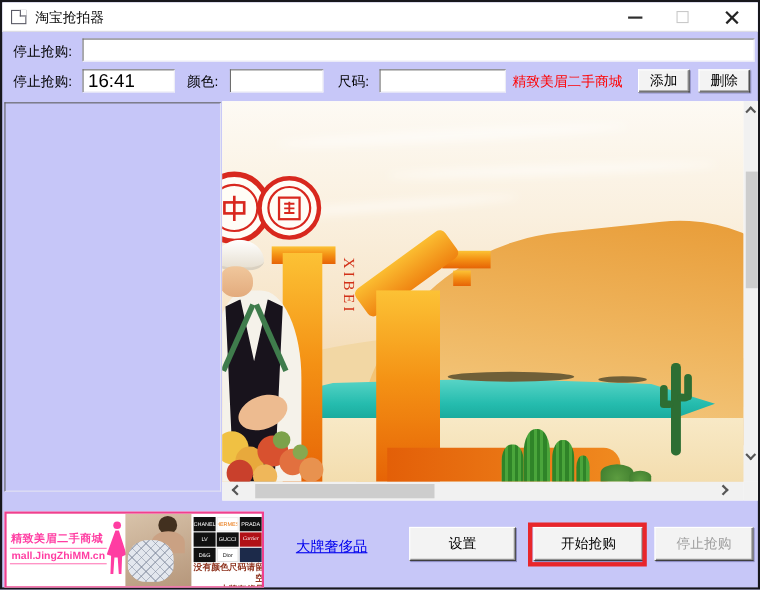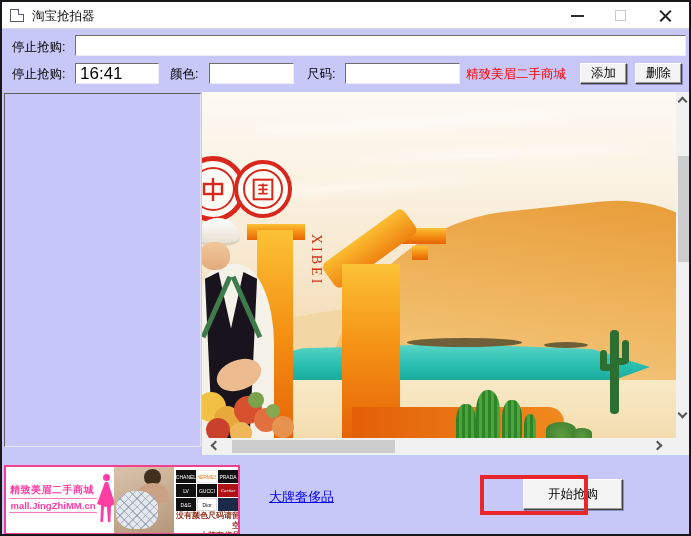--- a/index.html
+++ b/index.html
@@ -93,21 +93,21 @@
                                  repeating-linear-gradient(-45deg,rgba(120,130,150,.5) 0 1px,transparent 1px 6px); }
   #logos { left:170px; top:3px; width:64px; display:flex; flex-wrap:wrap; gap:1px; }
   .logo { width:20px; height:13px; font-size:5px; display:flex; align-items:center; justify-content:center;
           overflow:hidden; letter-spacing:0; }
   .b-black{ background:#111; color:#fff; } .b-white{ background:#fff; color:#111; border:1px solid #ddd; }
   .b-red{ background:#b01116; color:#fff; font-family:"Liberation Serif",serif; font-style:italic; }
   .b-navy{ background:#1c2a4a; color:#dfe6f2; } .b-orange{ background:#fff; color:#e8740c; border:1px solid #eee; }
   #slogan { left:166px; top:44px; width:68px; text-align:right; color:#8f3520; font-size:8px; line-height:10px; font-weight:bold; }
   #lux-link { left:267px; top:486px; font-size:13px; color:#0000ee; text-decoration:underline; cursor:pointer; }
   #btn-settings { left:370px; top:477px; width:97px; height:31px; }
-  #btn-start { left:483px; top:477px; width:100px; height:31px;margin-left:38px; }
+  #btn-start { left:483px; top:477px; width:100px; height:31px; }
   #btn-stop  { left:593px; top:477px; width:90px; height:31px; color:#9e9e9e; cursor:default; }
   #redbox { left:478px; top:473px; width:108px; height:40px; border:4px solid #e8262b; pointer-events:none; z-index:10; }
 </style>
 </head>
 <body>
 
 <div id="win">
 
   <div id="titlebar" class="abs">
     <div id="title-icon" class="abs"></div>
@@ -249,16 +249,18 @@
       <div class="logo b-white">Dior</div>
       <div class="logo b-navy"></div>
     </div>
     <div id="slogan" class="abs">
       <div>没有颜色尺码请留空</div>
       <div>大牌奢侈品</div>
     </div>
   </div>
 
   <a id="lux-link" class="abs">大牌奢侈品</a>
+  <button id="btn-settings" class="abs btn3d">设置</button>
   <button id="btn-start" class="abs btn3d">开始抢购</button>
+  <button id="btn-stop" class="abs btn3d" disabled="">停止抢购</button>
   <div id="redbox" class="abs"></div>
 
 </div>
 
 </body></html>

